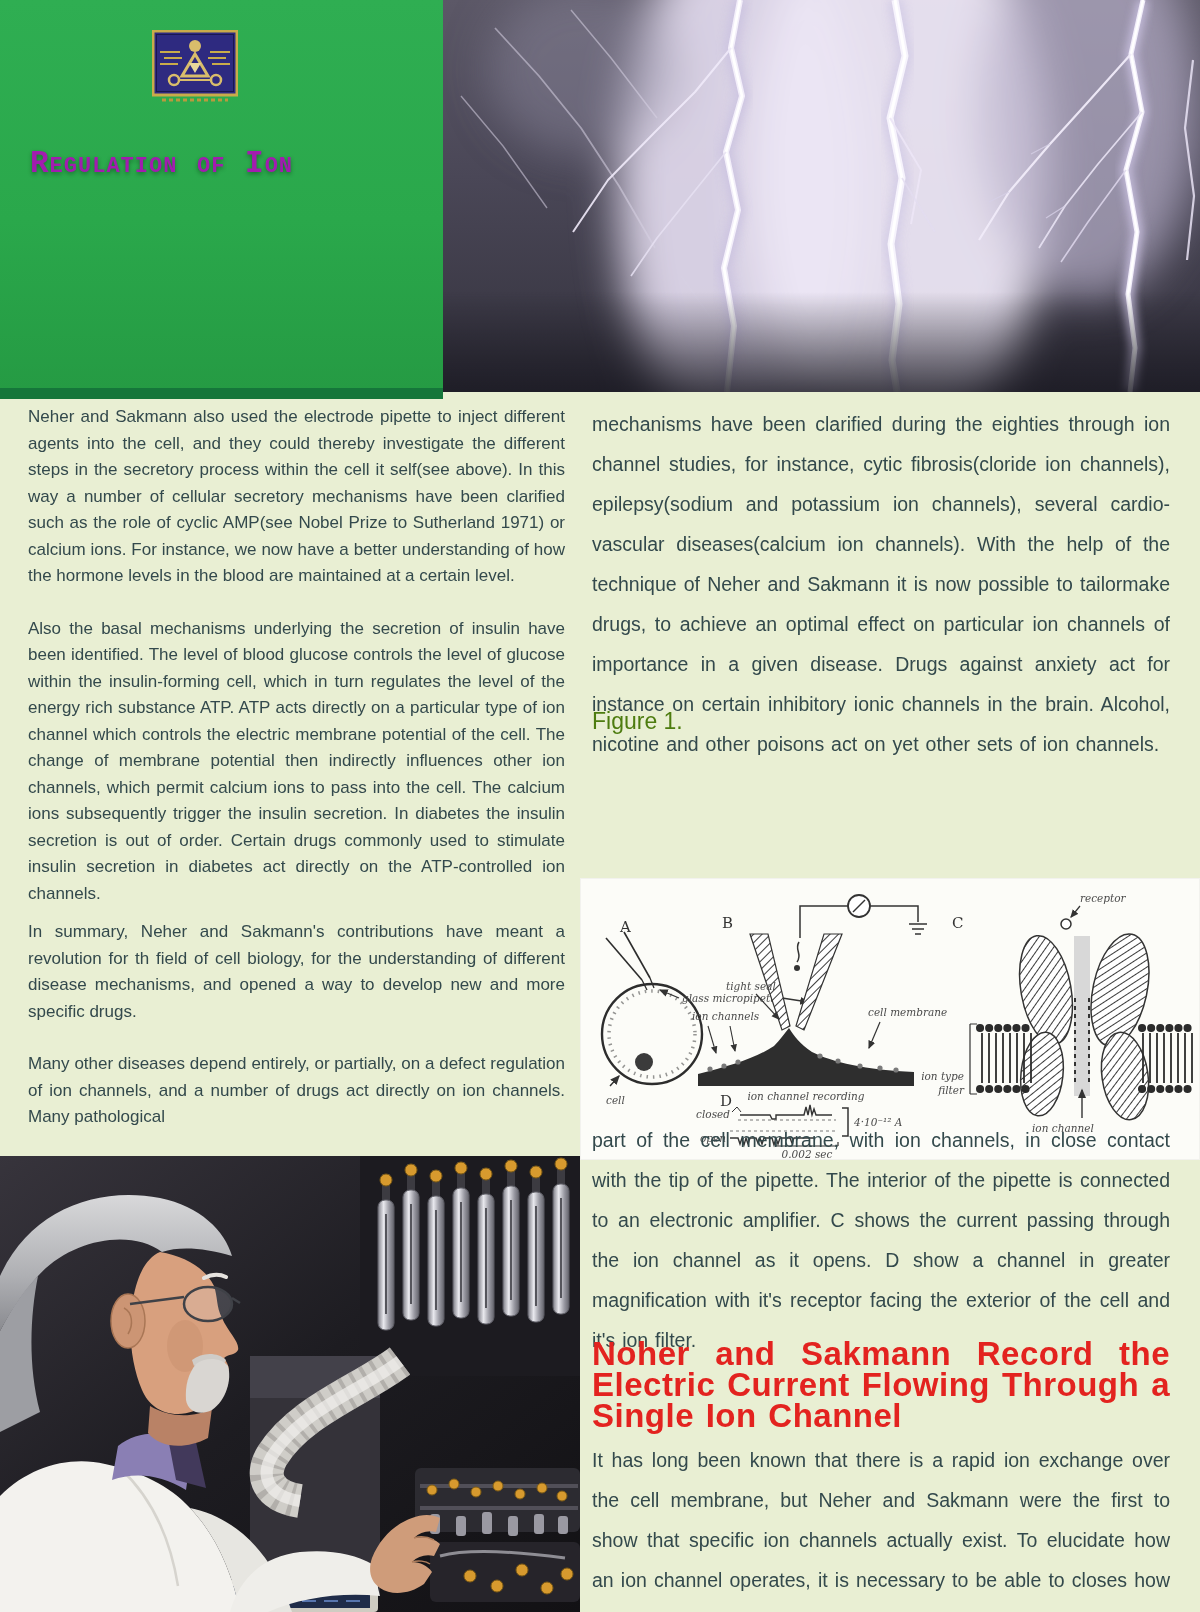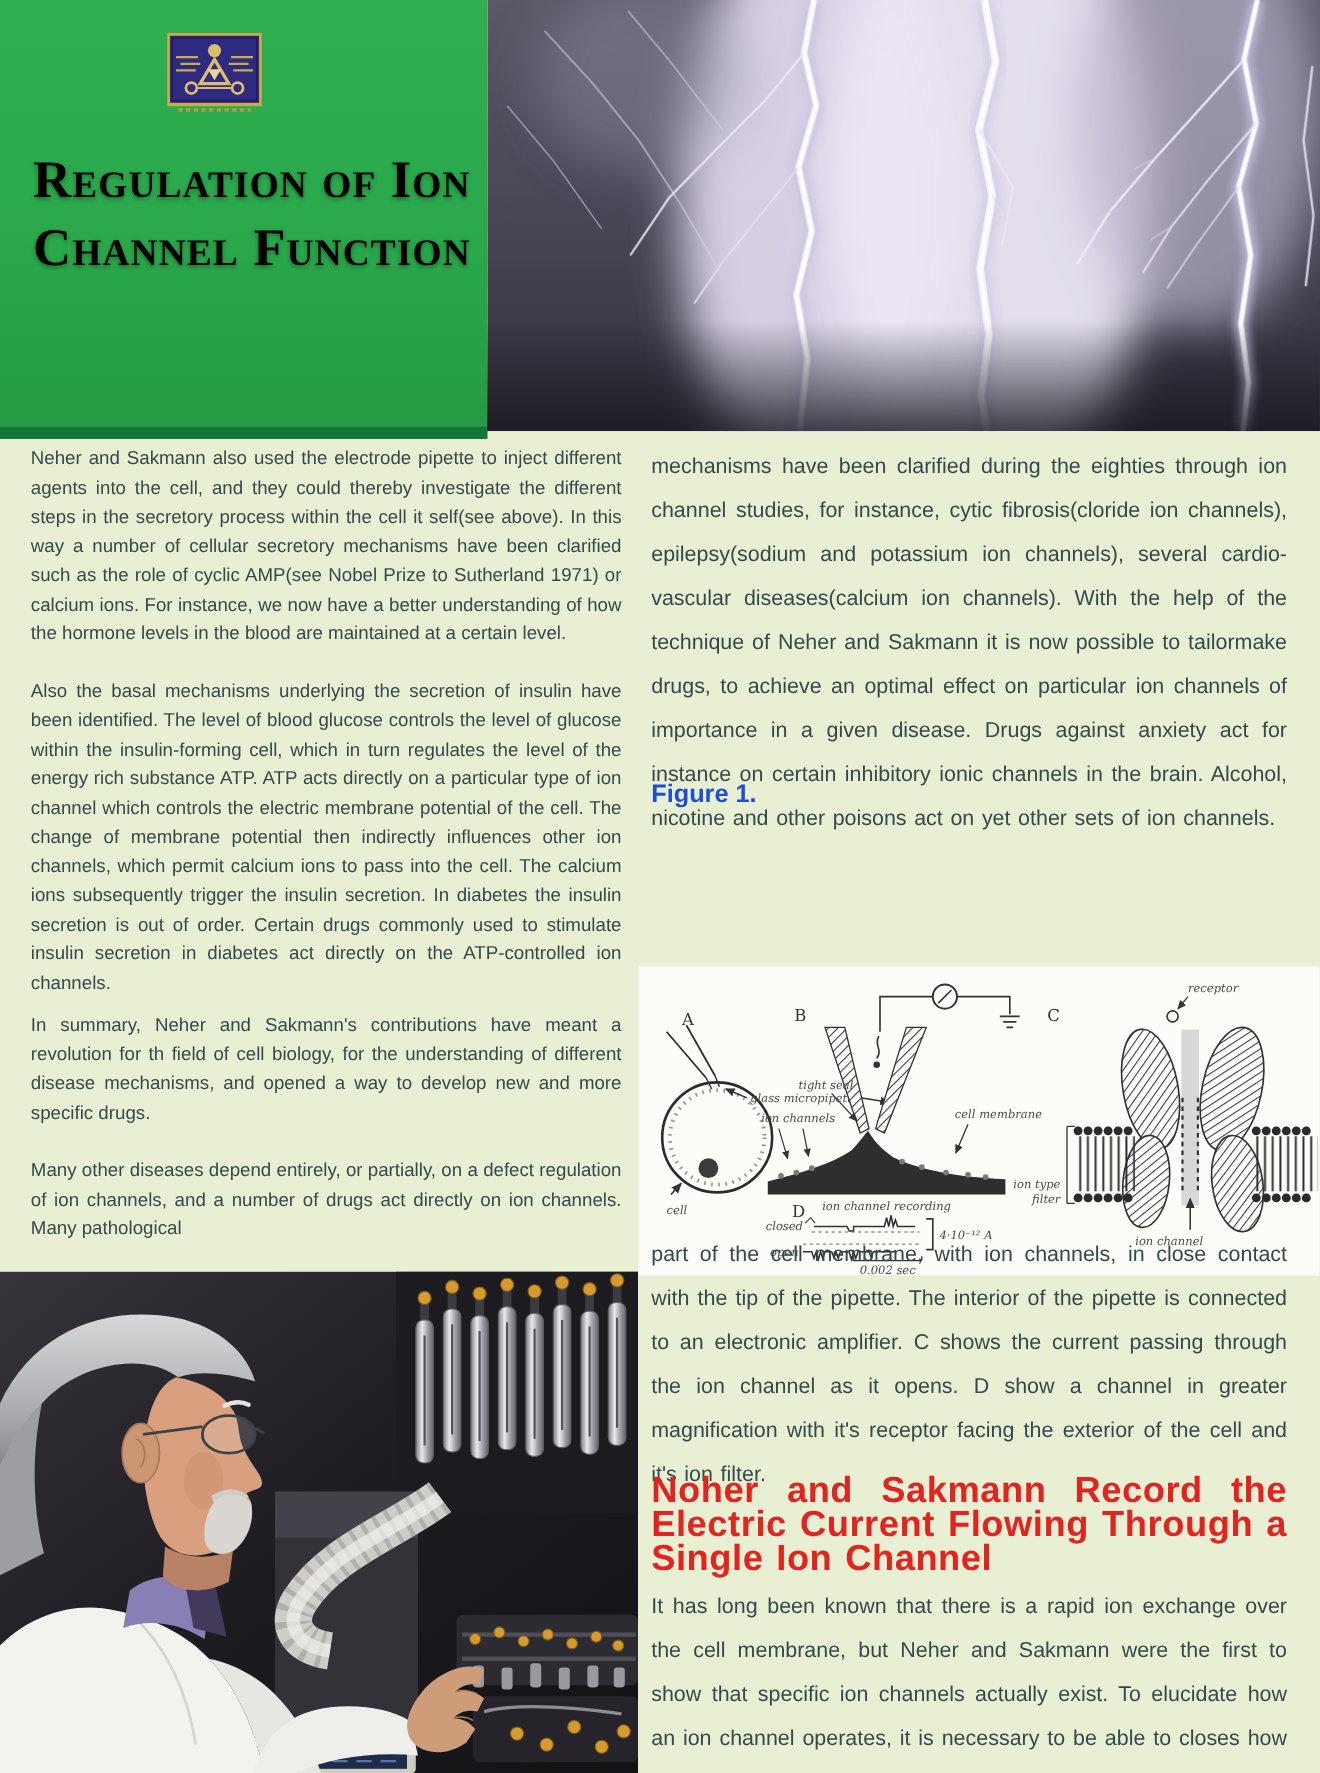--- a/index.html
+++ b/index.html
@@ -13,38 +13,38 @@
     position:absolute;left:0;top:0;width:443px;height:399px;
     background:linear-gradient(180deg,#2fae52 0%,#2aa84b 55%,#259a43 100%);
     border-bottom:none;
   }
   .green-strip{
     position:absolute;left:0;top:388px;width:443px;height:11px;background:#15763a;
   }
   .emblem{position:absolute;left:152px;top:30px;width:86px;height:74px;}
   .page-title{
     position:absolute;left:30px;top:133px;width:405px;
-    font-family:Liberation Serif, serif;font-weight:700;
-    font-variant:small-caps;color:#000000;font-size:48px;line-height:62px;
+    font-family:Liberation Mono, monospace;font-weight:700;
+    font-variant:small-caps;color:#a21caf;font-size:31px;line-height:62px;
     letter-spacing:1px;text-shadow:0 2px 4px rgba(0,40,10,.45);
   }
   .lightning{position:absolute;left:443px;top:0;width:757px;height:392px;}
   
   .col-left{
     position:absolute;left:28px;top:404px;width:537px;
     font-size:17px;line-height:26.5px;text-align:justify;
   }
   .col-left p{margin:0 0 26px 0;}
   .col-left p.tight{margin-bottom:12px;}
   .rp{position:absolute;left:592px;width:578px;font-size:19.5px;line-height:40px;
       text-align:justify;word-spacing:1.5px;}
   .r-p1{top:404px;}
   .fig-head{
     position:absolute;left:592px;top:708px;
-    color:#1d4ed8;font-weight:700;font-size:23px;
+    color:#4d7c0f;font-weight:400;font-size:23px;
   }
   .fig-caption{position:absolute;left:592px;top:742px;width:578px;
     font-size:19px;line-height:27px;text-align:justify;}
   .figure-box{
     position:absolute;left:580px;top:878px;width:620px;height:282px;
     background:#fcfcf8;box-shadow:0 0 0 1px rgba(0,0,0,.04) inset;
   }
   .r-p2{top:1120px;}
   .section-head{
     position:absolute;left:592px;top:1338px;width:578px;
@@ -81,21 +81,20 @@
       <line x1="60" y1="34" x2="78" y2="34"></line>
     </g>
     <circle cx="22" cy="50" r="5" fill="none" stroke="#d9bd6b" stroke-width="2.5"></circle>
     <circle cx="64" cy="50" r="5" fill="none" stroke="#d9bd6b" stroke-width="2.5"></circle>
     <line x1="27" y1="50" x2="59" y2="50" stroke="#d9bd6b" stroke-width="2"></line>
     <line x1="10" y1="70" x2="76" y2="70" stroke="#b89a3e" stroke-width="3" stroke-dasharray="4 3"></line>
   </svg>
 
   <div class="page-title">
     <div>Regulation of Ion</div>
-    <div>Channel Function</div>
   </div>
 
   <svg class="lightning" viewBox="0 0 757 392" preserveAspectRatio="none">
     <defs>
       <linearGradient id="sky" x1="0" y1="0" x2="0" y2="1">
         <stop offset="0" stop-color="#5c5867"></stop>
           <stop offset=".45" stop-color="#4a4757"></stop>
           <stop offset="1" stop-color="#34323d"></stop>
       </linearGradient>
       <linearGradient id="fadeB" x1="0" y1="0" x2="0" y2="1">

